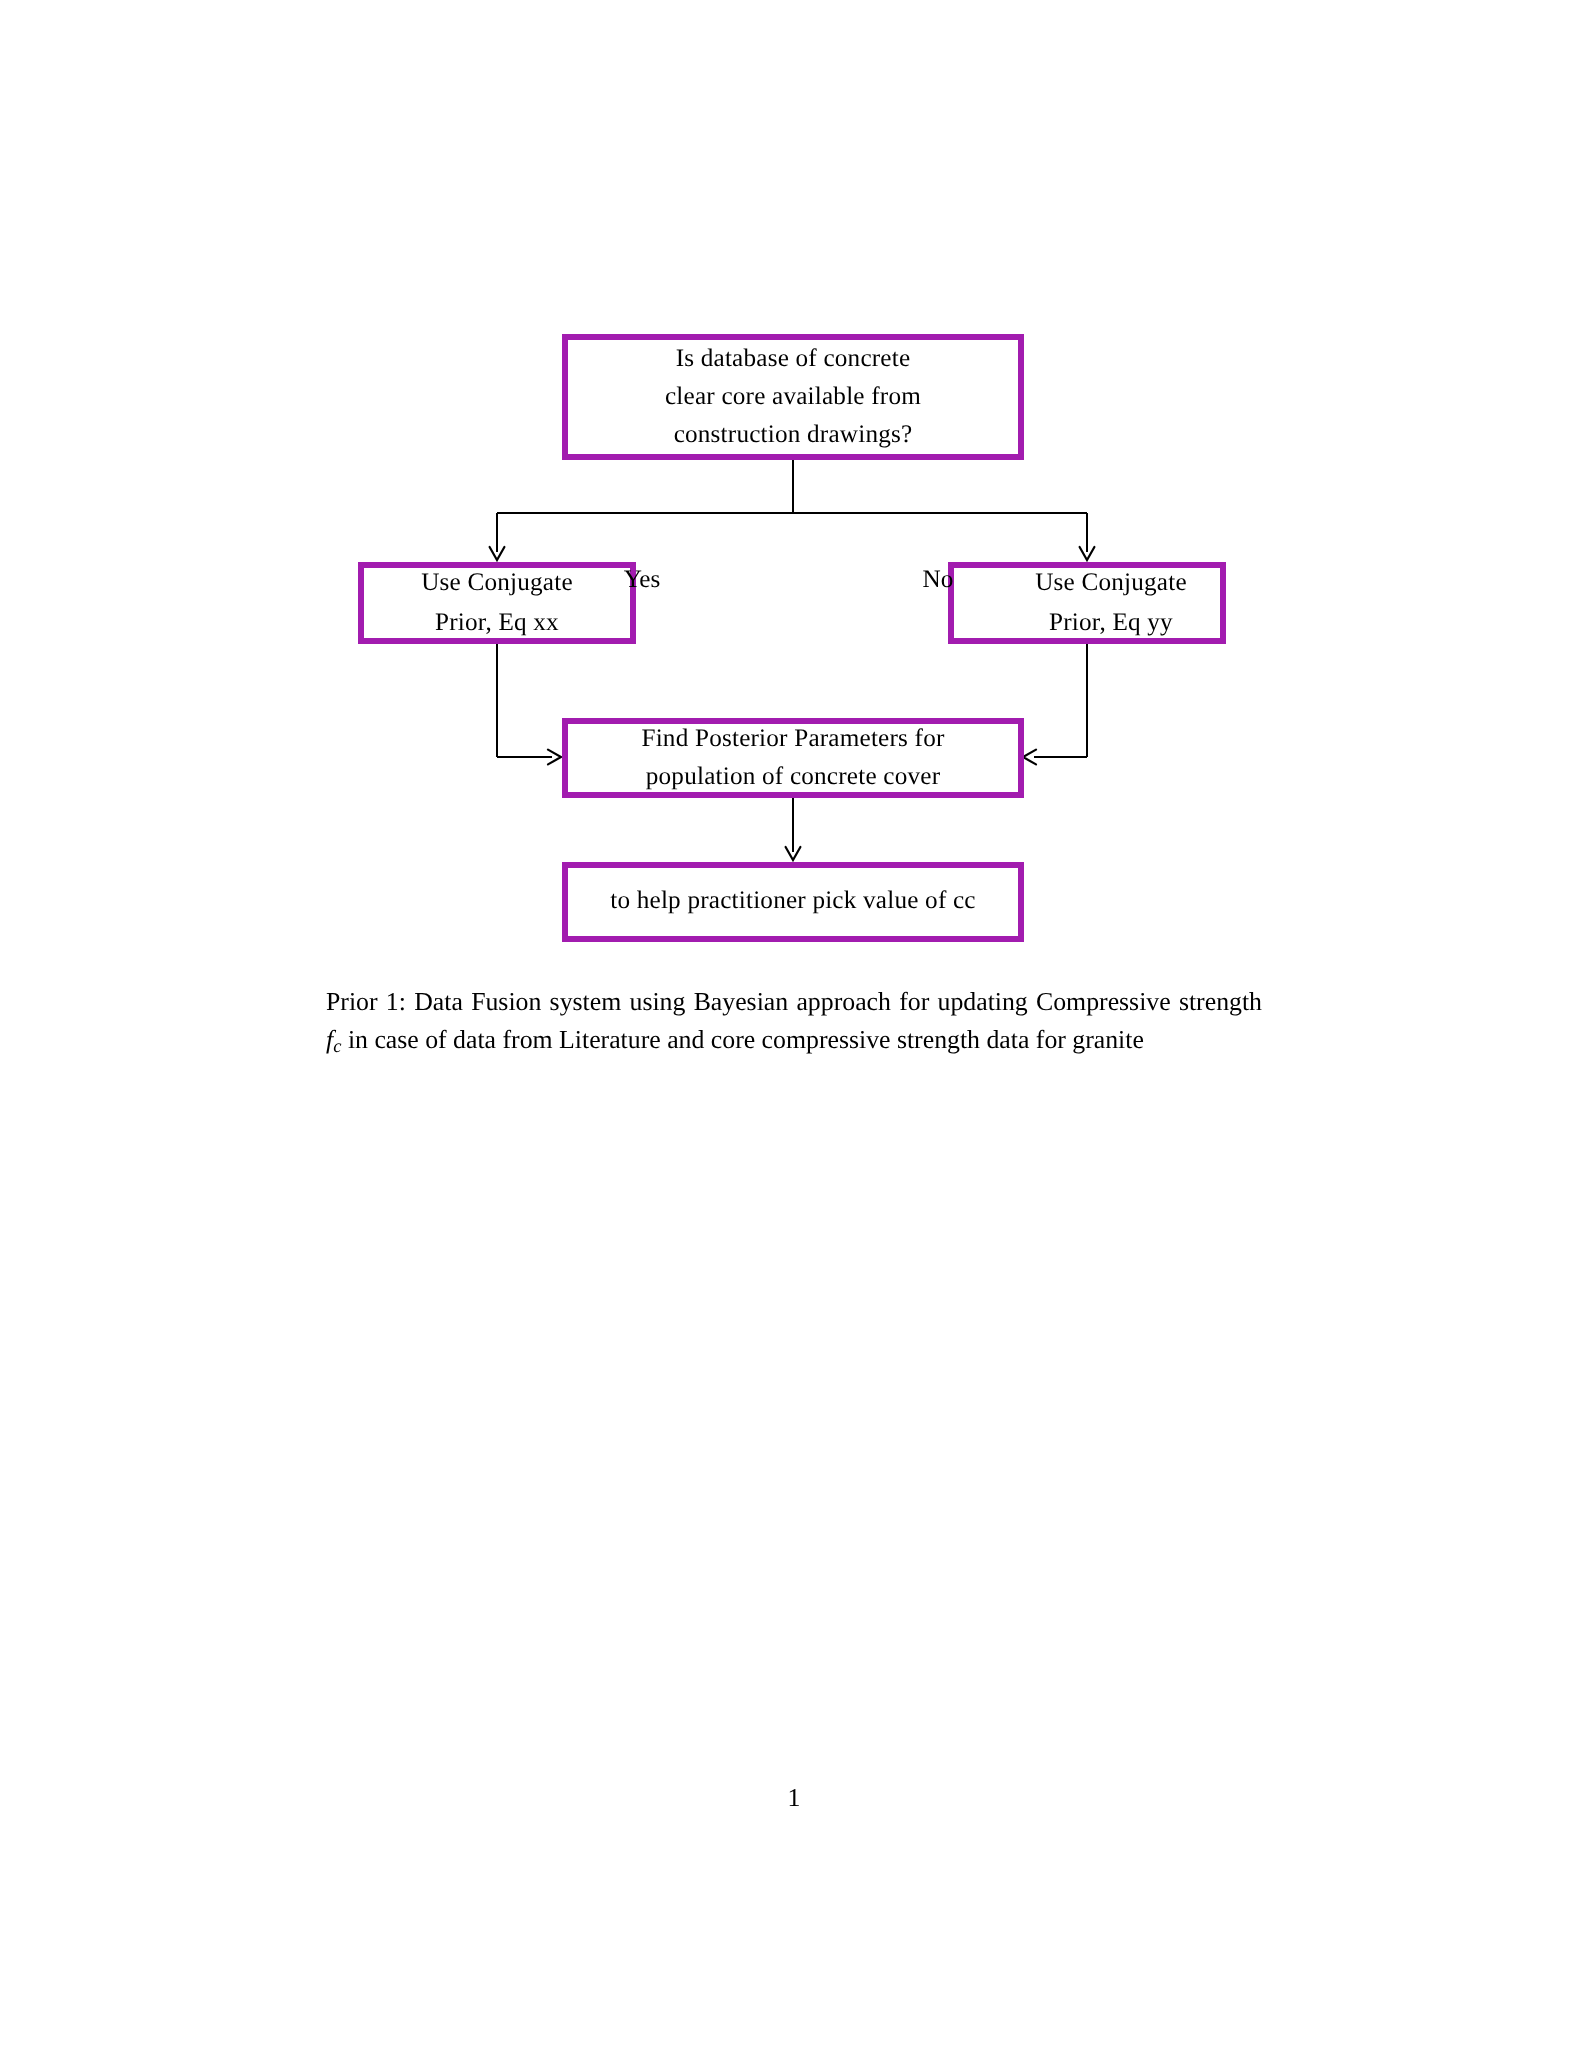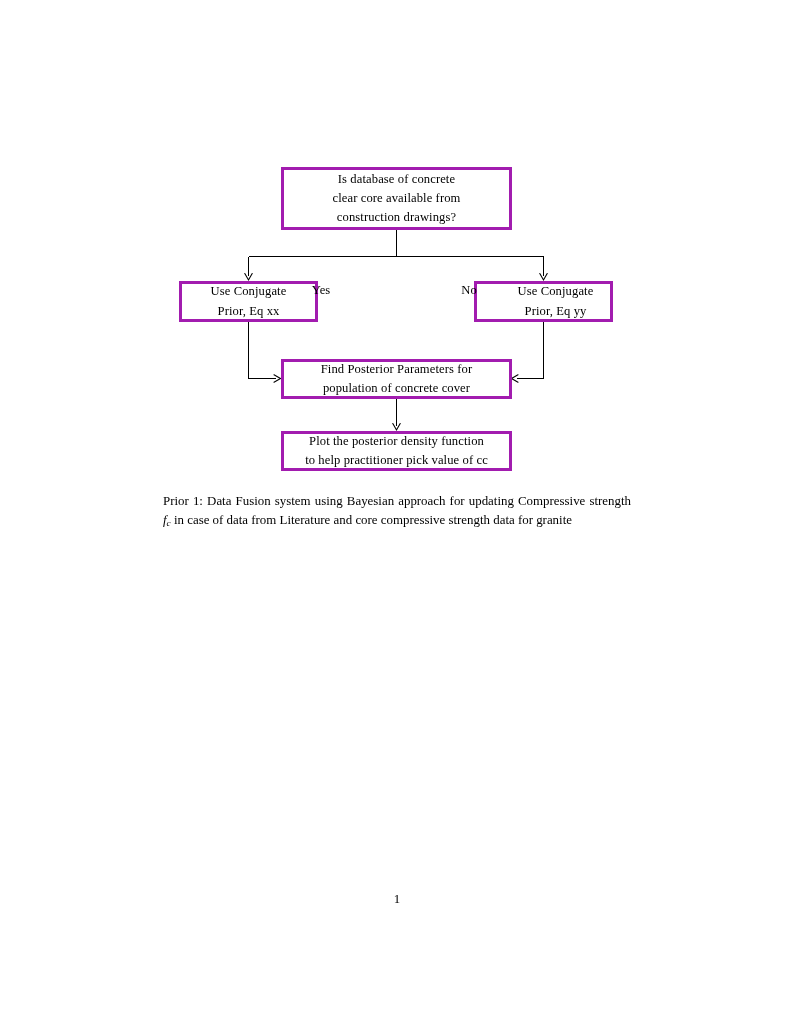--- a/index.html
+++ b/index.html
@@ -157,21 +157,20 @@
       <span class="line">Use Conjugate</span>
       <span class="line">Prior, Eq yy</span>
     </div>
 
     <div class="node" id="node-posterior">
       <span class="line">Find Posterior Parameters for</span>
       <span class="line">population of concrete cover</span>
     </div>
 
     <div class="node" id="node-plot">
-      <span class="line">Plot the posterior density function</span>
       <span class="line">to help practitioner pick value of cc</span>
     </div>
 
     <span class="edge-label" id="label-yes">Yes</span>
     <span class="edge-label" id="label-no">No</span>
 
   </div>
 
   <div id="caption"><span>Prior 1:</span><span> Data Fusion system using Bayesian approach for updating Compressive strength </span><span class="fc"><span>f</span><sub>c</sub></span><span> in case of data from Literature and core compressive strength data for granite</span></div>
 

